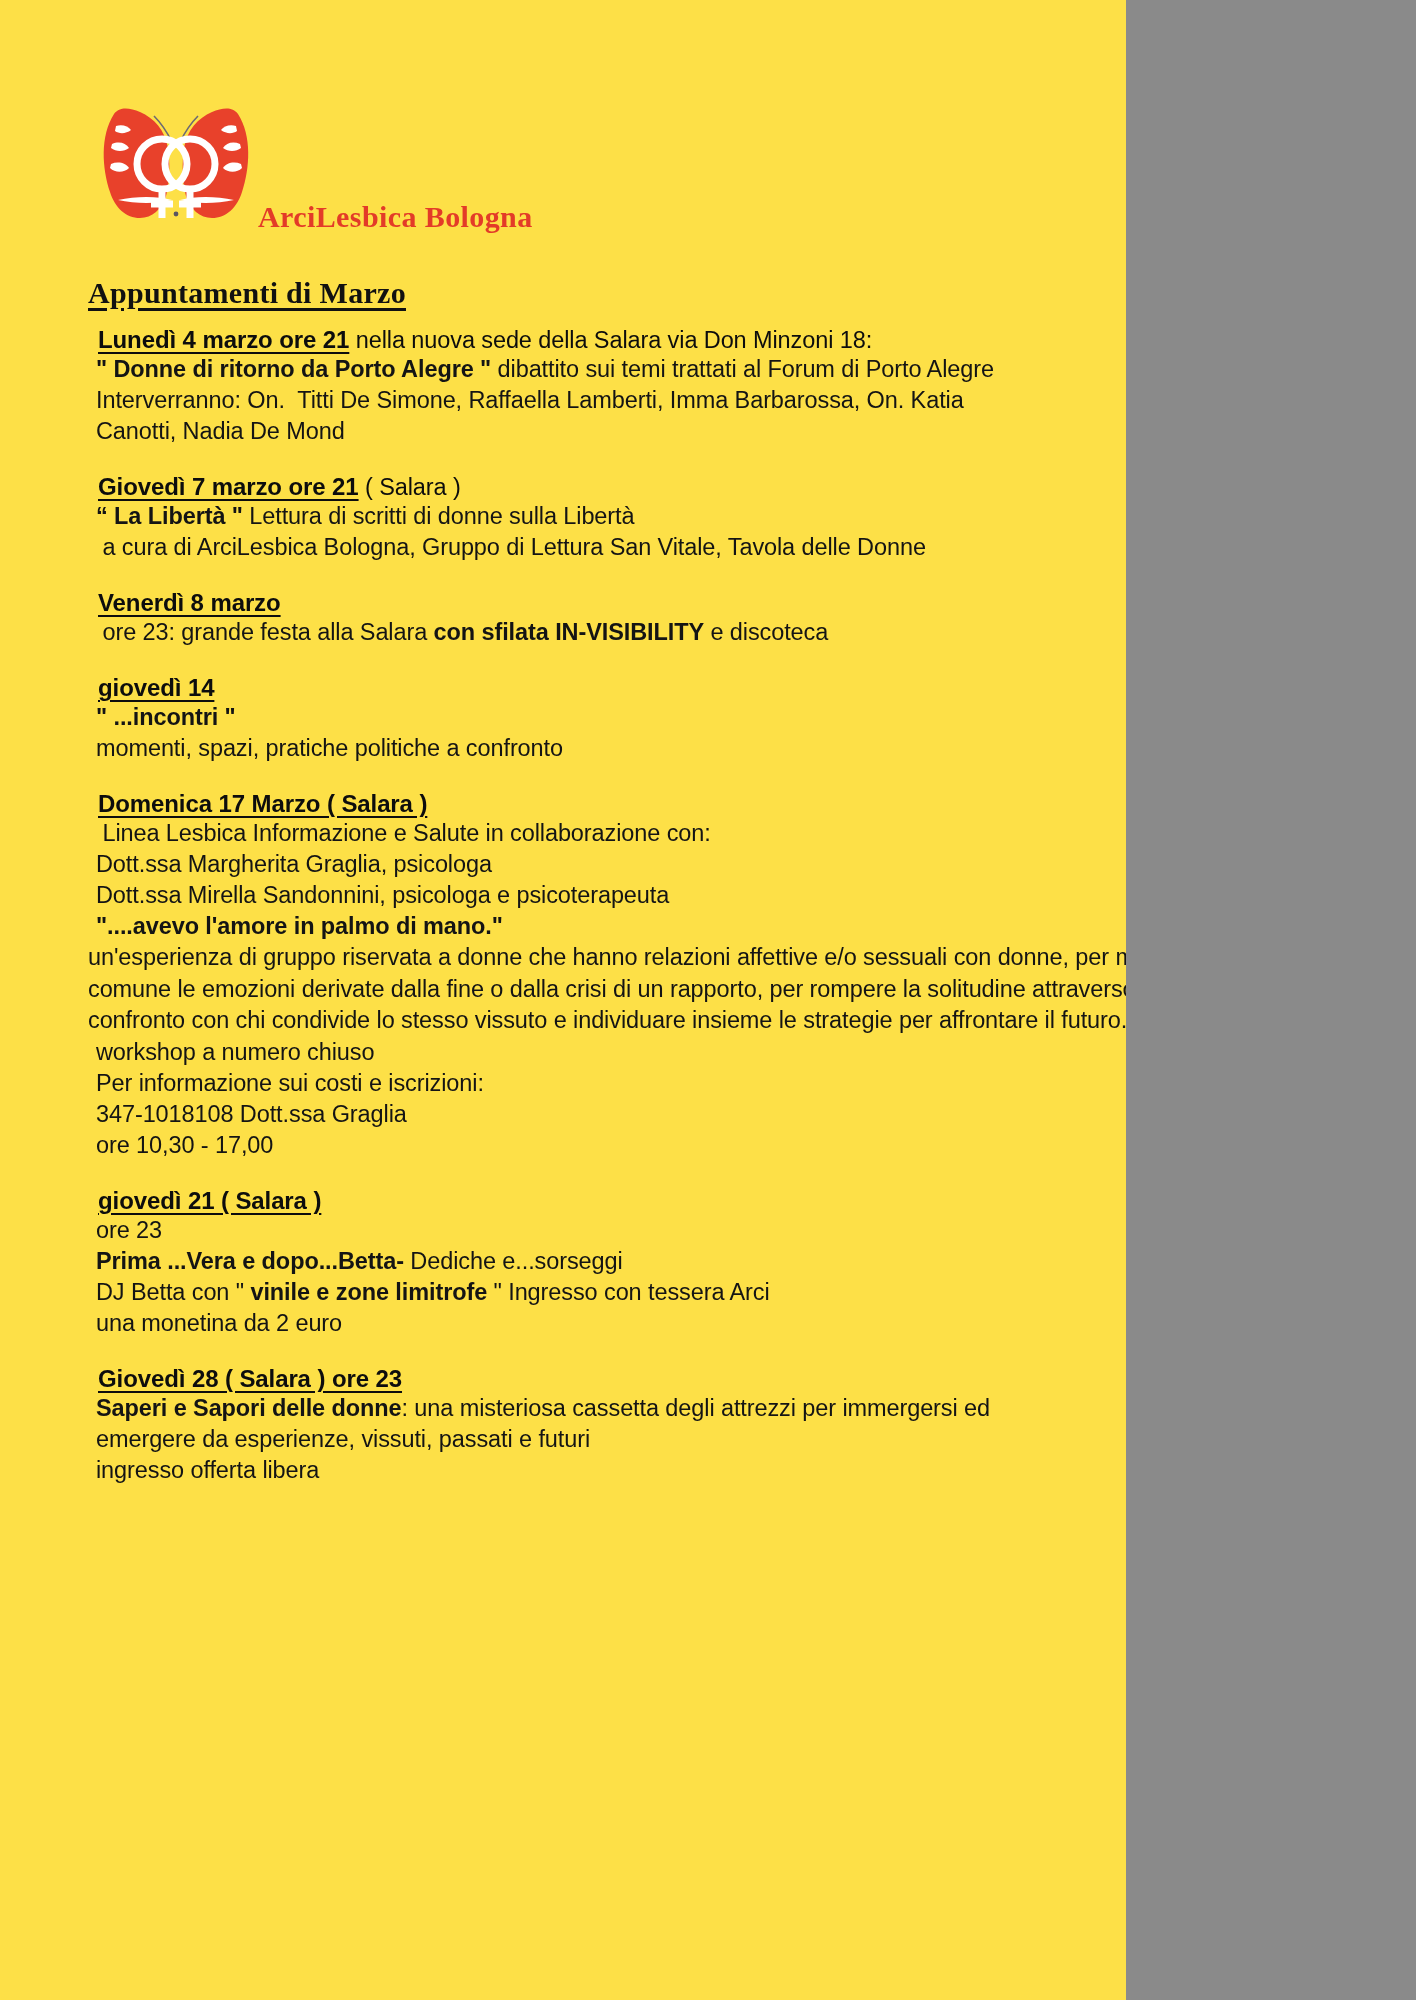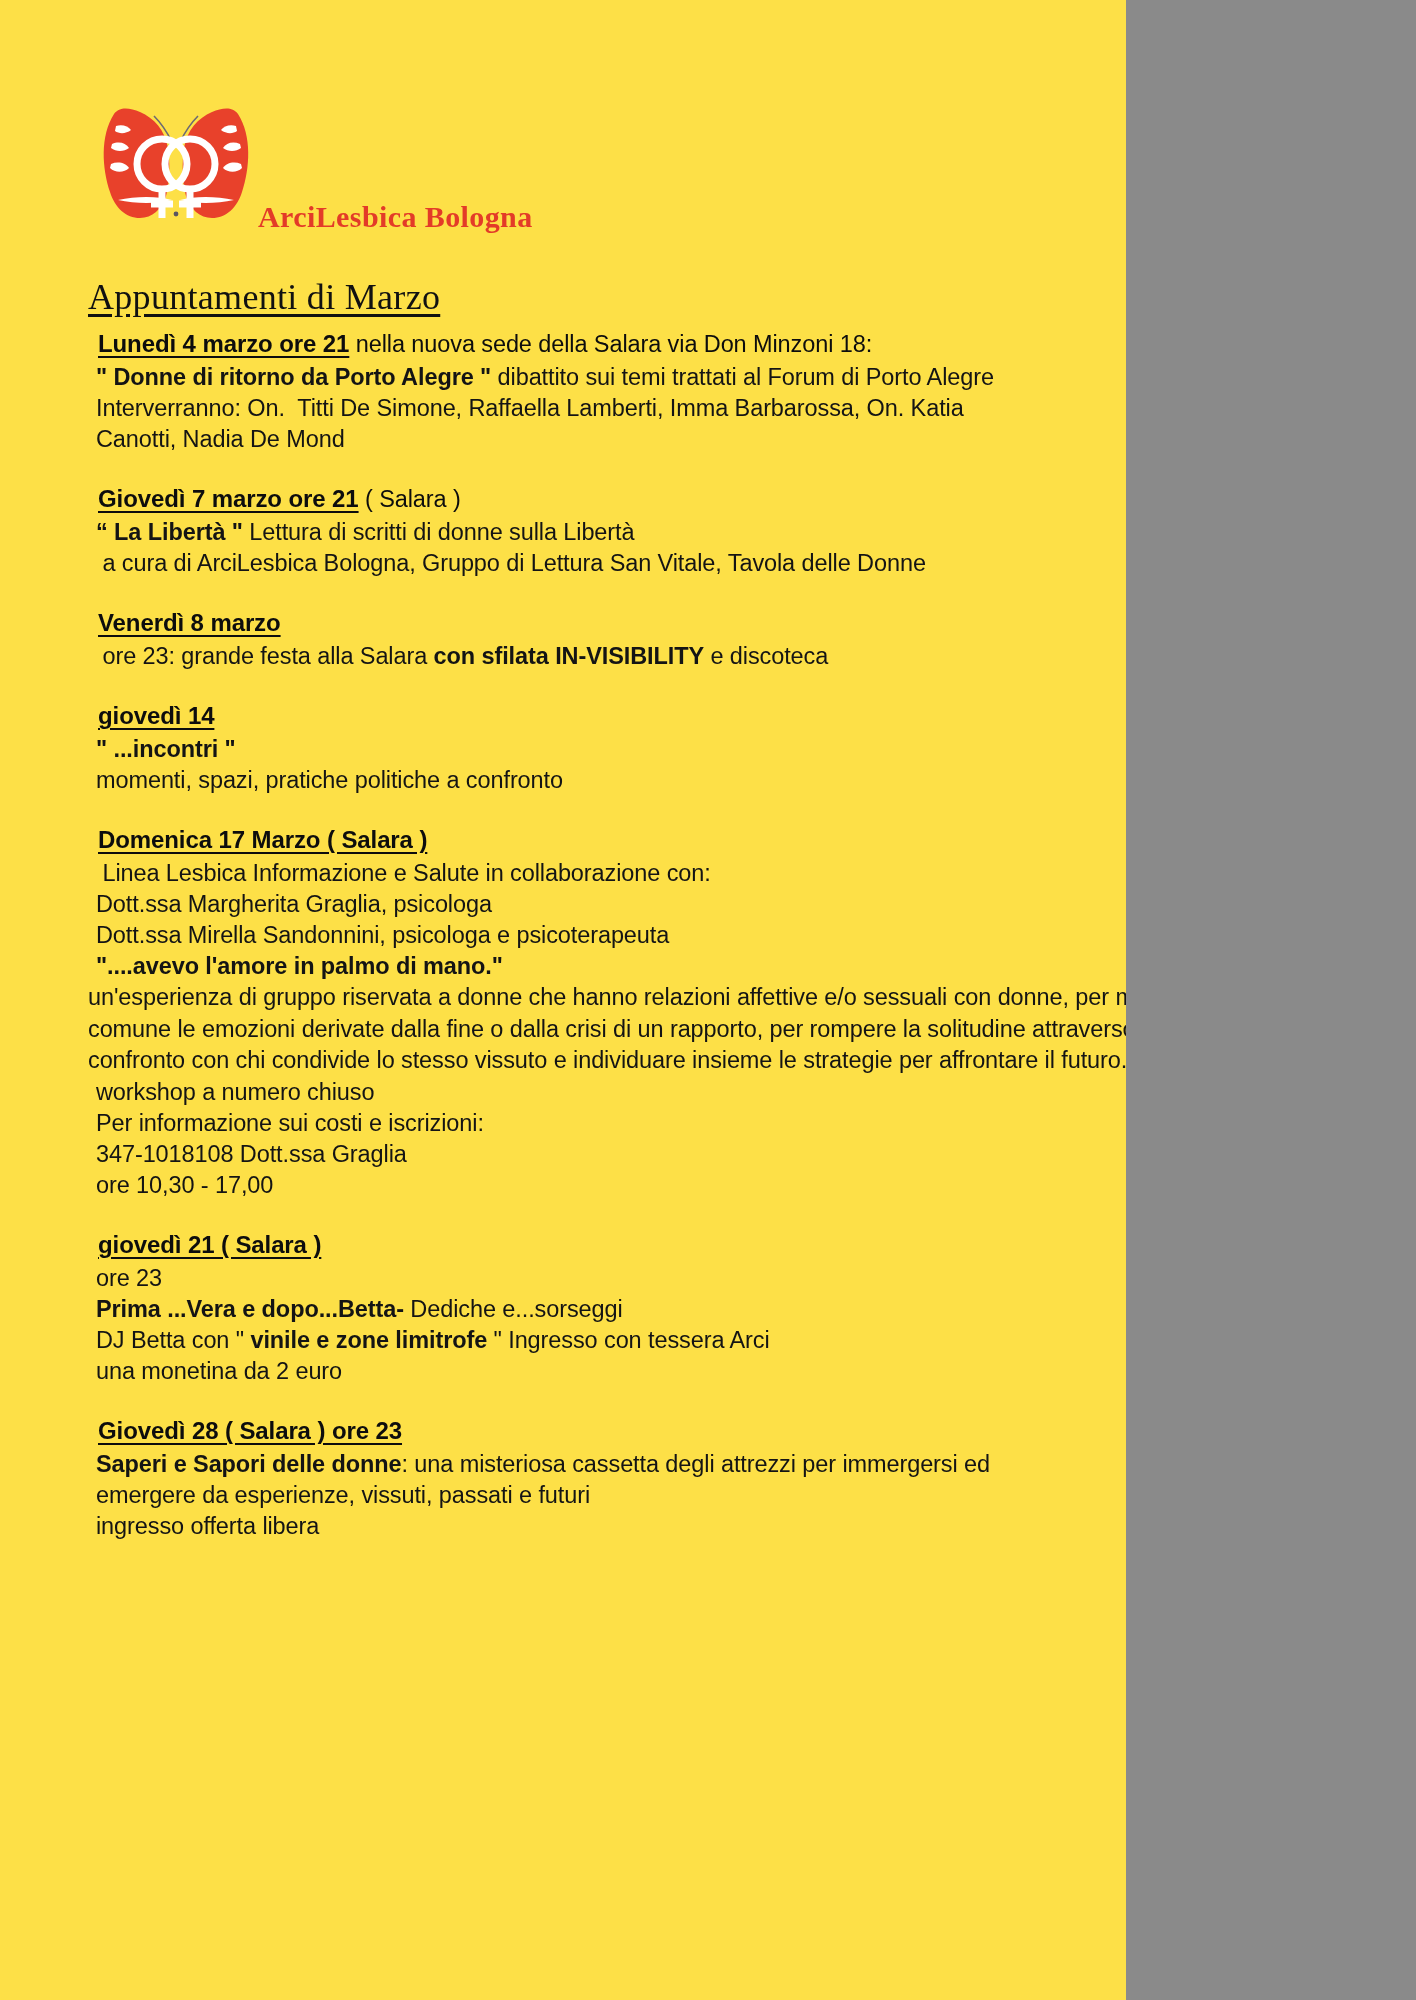--- a/index.html
+++ b/index.html
@@ -46,22 +46,22 @@
     color: #e33b28;
     white-space: nowrap;
   }
 
   
   .page-title {
     position: absolute;
     left: 88px;
     top: 276px;
     font-family: "Liberation Serif", serif;
-    font-weight: normal;
-    font-size: 36px;
+    font-weight: bold;
+    font-size: 30px;
     letter-spacing: 0.3px;
     color: #111;
     text-decoration: underline;
     text-underline-offset: 5px;
     text-decoration-thickness: 2.5px;
     white-space: nowrap;
   }
 
   
   .body-area {
@@ -80,21 +80,21 @@
     line-height: 31px;
     letter-spacing: -0.1px;
     white-space: pre-wrap;
     color: #141414;
   }
   .line.indent1 { padding-left: 8px; }
 
   .hdr {
     font-weight: bold;
     font-size: 24px;
-    line-height: 36px;
+    line-height: 28px;
     letter-spacing: -0.1px;
     color: #0d0d0d;
     padding-left: 10px;
     white-space: pre-wrap;
   }
   .hdr .u {
     text-decoration: underline;
     text-underline-offset: 4px;
     text-decoration-thickness: 2.2px;
   }

